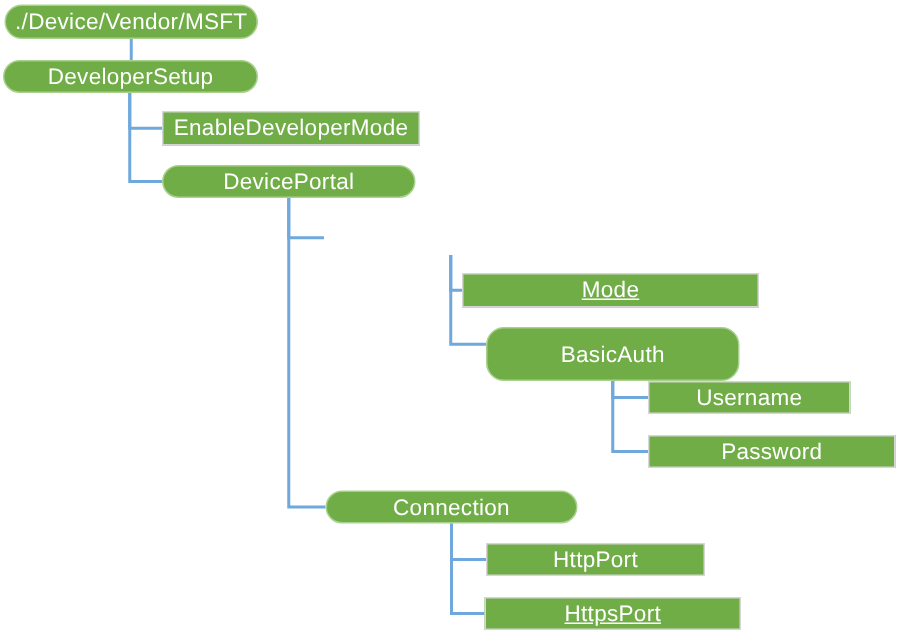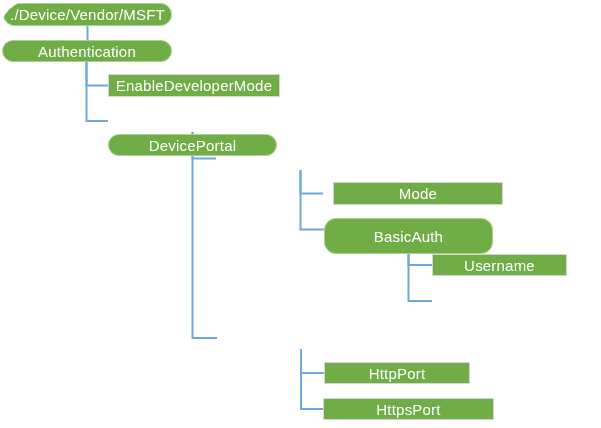--- a/index.html
+++ b/index.html
@@ -15,21 +15,20 @@
     padding: 0;
     background: var(--canvas-bg);
     font-family: "Liberation Sans", sans-serif;
   }
   .canvas {
     position: relative;
     width: 601px;
     height: 428px;
     background: var(--canvas-bg);
     overflow: hidden;
-    border-radius: 32px;
   }
   .connectors {
     position: absolute;
     left: 0;
     top: 0;
     width: 601px;
     height: 428px;
   }
   .connectors path {
     stroke: var(--connector);
@@ -72,32 +71,34 @@
     <path d="M300.5 170 V193.5 H323"></path>
     <path d="M300.5 170 V229.5 H324"></path>
     <path d="M408.5 241 V265 H432"></path>
     <path d="M408.5 241 V301 H432"></path>
     <path d="M301 349 V373 H324"></path>
     <path d="M301 349 V409 H323"></path>
   </svg>
 
   <div class="node rounded" style="left:3px;   top:3px;   width:169px; height:23px;">./Device/Vendor/MSFT</div>
 
-  <div class="node rounded" style="left:2px;   top:40px;  width:170px; height:22px;">Authentication</div>
+  <div class="node rounded" style="left:2px;   top:40px;  width:170px; height:22px;">DeveloperSetup</div>
 
   <div class="node rect" style="left:108px; top:74px;  width:172px; height:23px;">EnableDeveloperMode</div>
 
-  <div class="node rounded" style="left:108px; top:110px; width:169px; height:22px;margin-top:24px;">DevicePortal</div>
+  <div class="node rounded" style="left:108px; top:110px; width:169px; height:22px;">DevicePortal</div>
 
 
-  <div class="node rect" style="left:333px; top:182px; width:170px; height:23px;">Mode</div>
+  <div class="node rect" style="left:308px; top:182px; width:198px; height:23px;text-decoration:underline;">Mode</div>
 
   <div class="node rounded" style="left:324px; top:218px; width:169px; height:36px;">BasicAuth</div>
 
   <div class="node rect" style="left:432px; top:254px; width:135px; height:22px;">Username</div>
 
+  <div class="node rect" style="left:432px; top:290px; width:165px; height:22px;">Password</div>
 
+  <div class="node rounded" style="left:217px; top:327px; width:168px; height:22px;">Connection</div>
 
   <div class="node rect" style="left:324px; top:362px; width:146px; height:22px;">HttpPort</div>
 
-  <div class="node rect" style="left:323px; top:398px; width:171px; height:22px;">HttpsPort</div>
+  <div class="node rect" style="left:323px; top:398px; width:171px; height:22px;text-decoration:underline;">HttpsPort</div>
 
 </div>
 
 </body></html>

